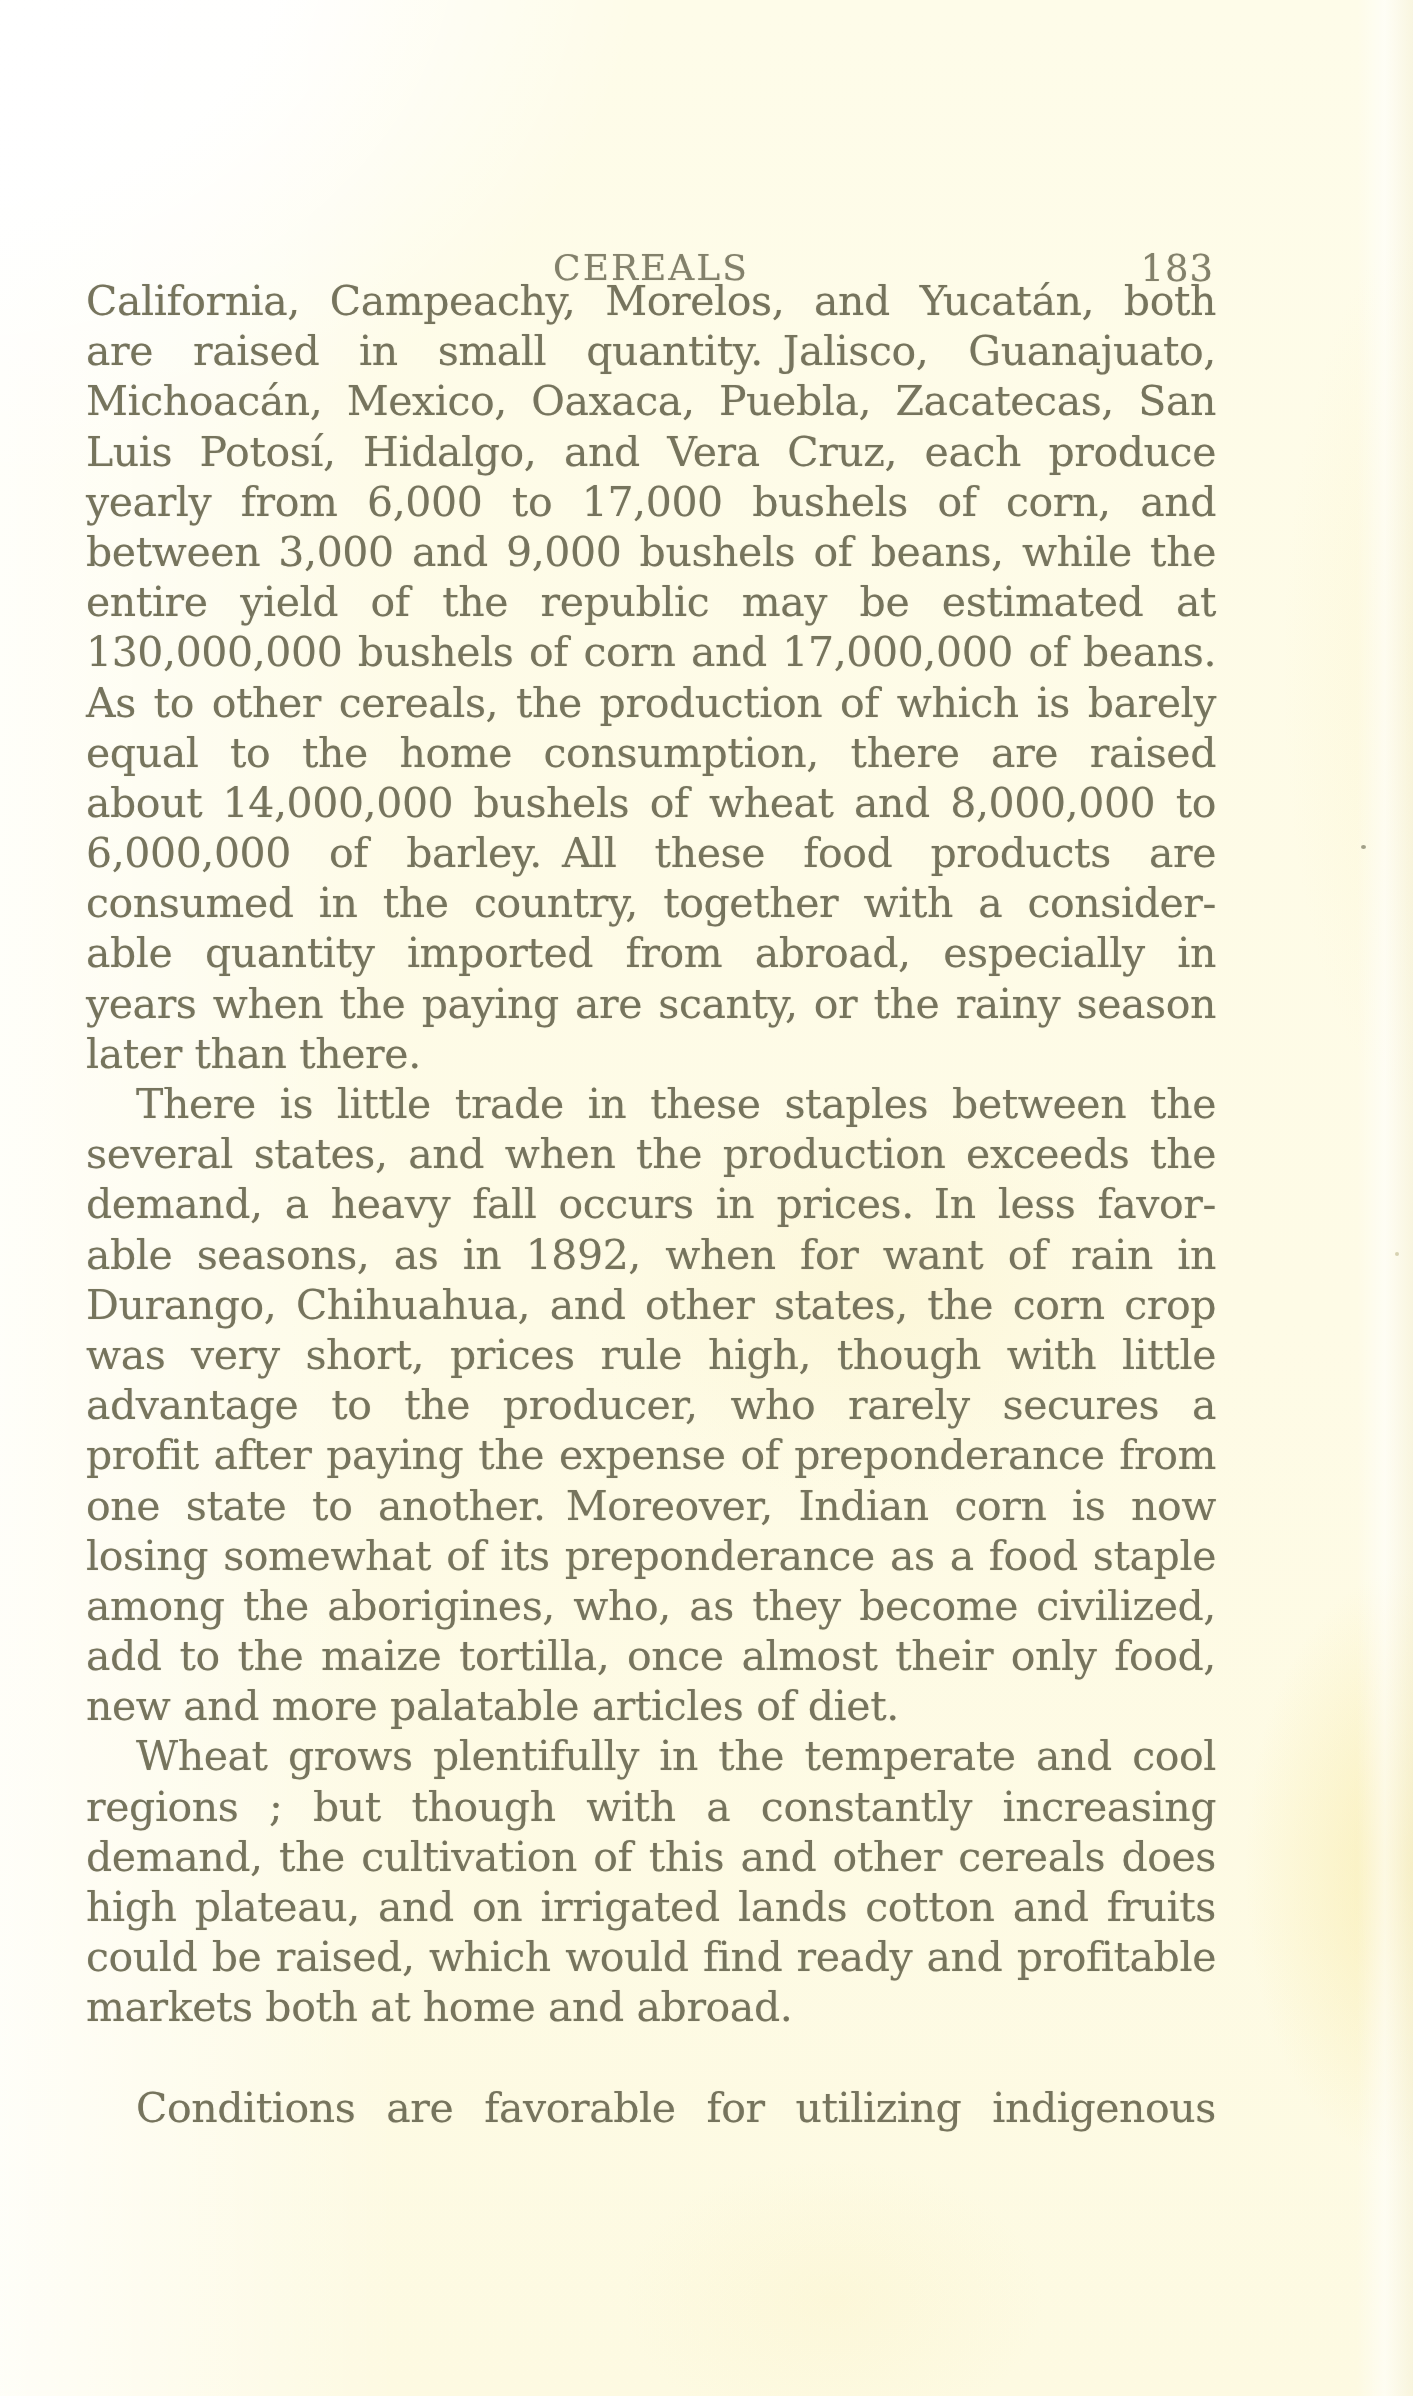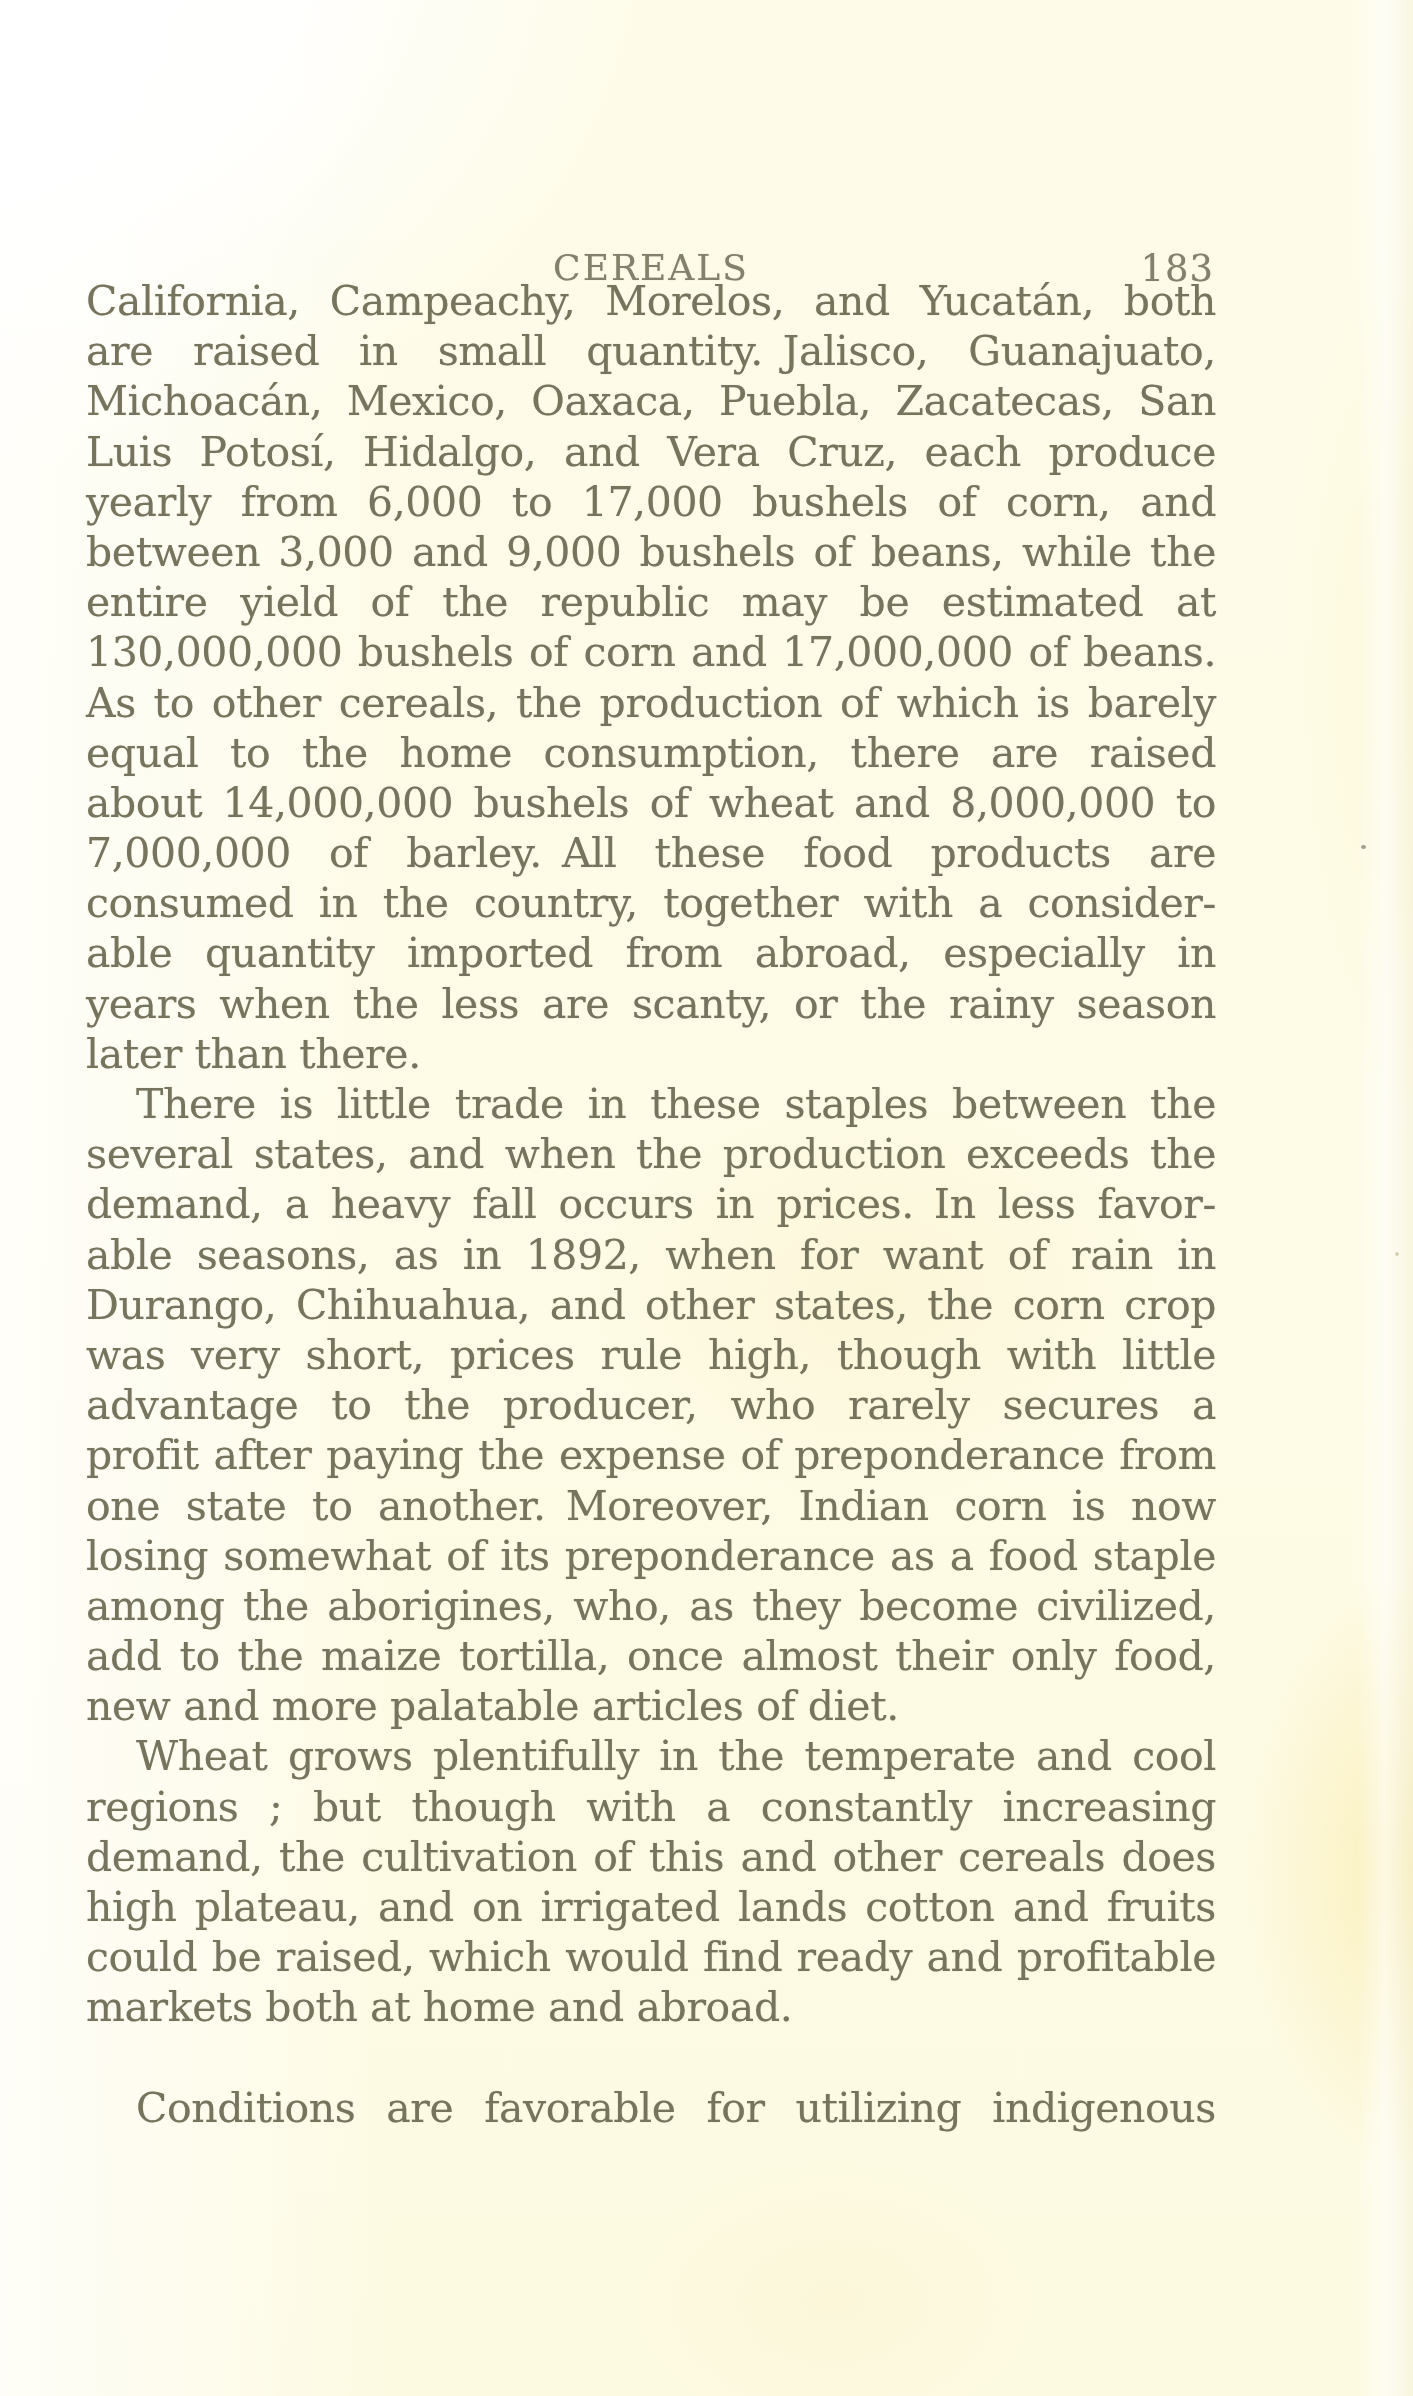--- a/index.html
+++ b/index.html
@@ -70,24 +70,24 @@
         <div class="line">are raised in small quantity. Jalisco, Guanajuato,</div>
         <div class="line">Michoacán, Mexico, Oaxaca, Puebla, Zacatecas, San</div>
         <div class="line">Luis Potosí, Hidalgo, and Vera Cruz, each produce</div>
         <div class="line">yearly from 6,000 to 17,000 bushels of corn, and</div>
         <div class="line">between 3,000 and 9,000 bushels of beans, while the</div>
         <div class="line">entire yield of the republic may be estimated at</div>
         <div class="line">130,000,000 bushels of corn and 17,000,000 of beans.</div>
         <div class="line">As to other cereals, the production of which is barely</div>
         <div class="line">equal to the home consumption, there are raised</div>
         <div class="line">about 14,000,000 bushels of wheat and 8,000,000 to</div>
-        <div class="line">7,000,000 of barley. All these food products are</div>
+        <div class="line">6,000,000 of barley. All these food products are</div>
         <div class="line">consumed in the country, together with a consider-</div>
         <div class="line">able quantity imported from abroad, especially in</div>
-        <div class="line">years when the less are scanty, or the rainy season</div>
+        <div class="line">years when the paying are scanty, or the rainy season</div>
         <div class="line para-end">later than there.</div>
       </div>
       <div class="paragraph">
         <div class="line indent">There is little trade in these staples between the</div>
         <div class="line">several states, and when the production exceeds the</div>
         <div class="line">demand, a heavy fall occurs in prices. In less favor-</div>
         <div class="line">able seasons, as in 1892, when for want of rain in</div>
         <div class="line">Durango, Chihuahua, and other states, the corn crop</div>
         <div class="line">was very short, prices rule high, though with little</div>
         <div class="line">advantage to the producer, who rarely secures a</div>

